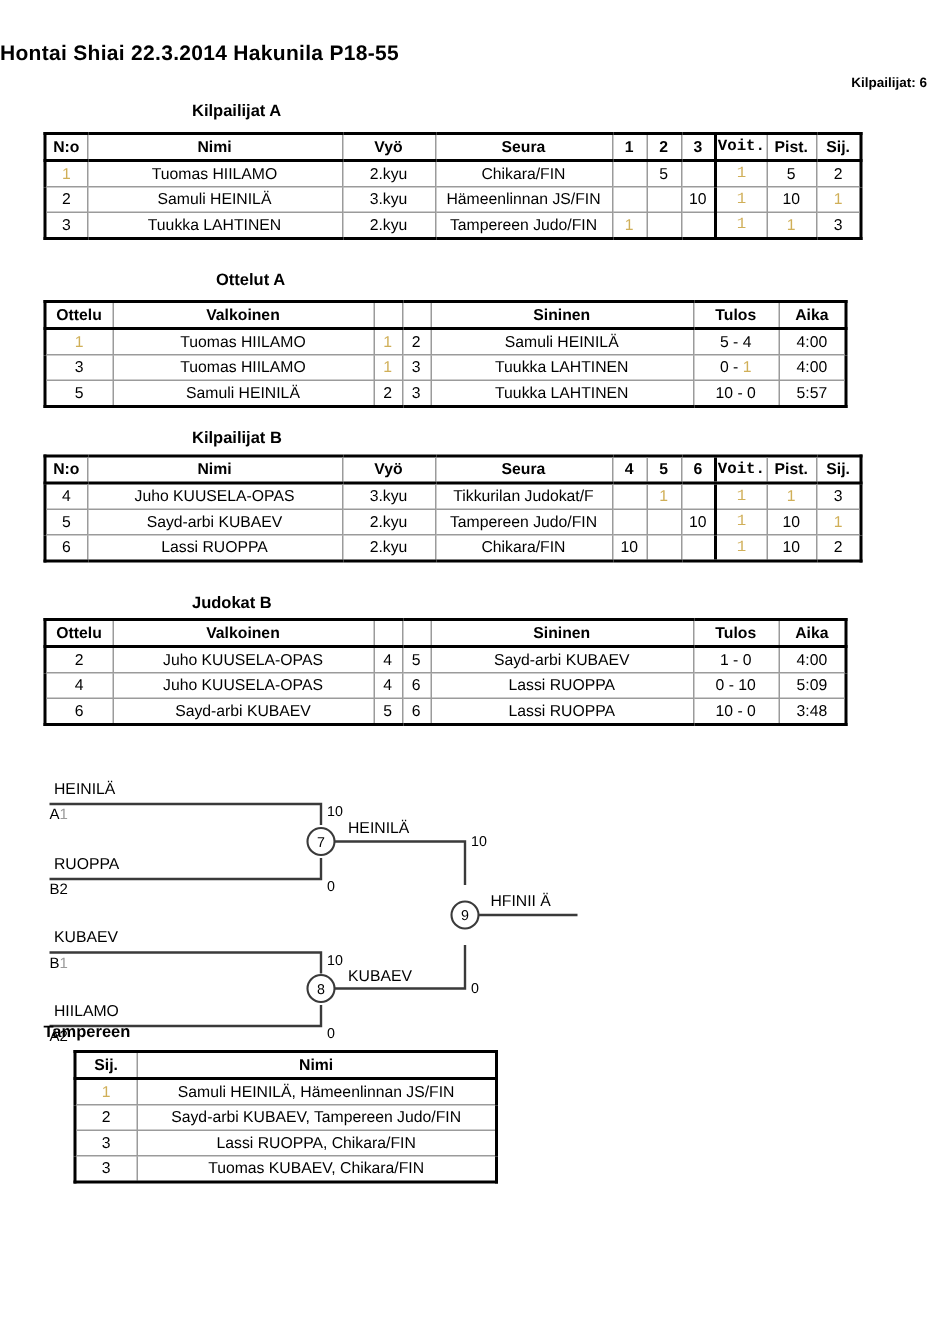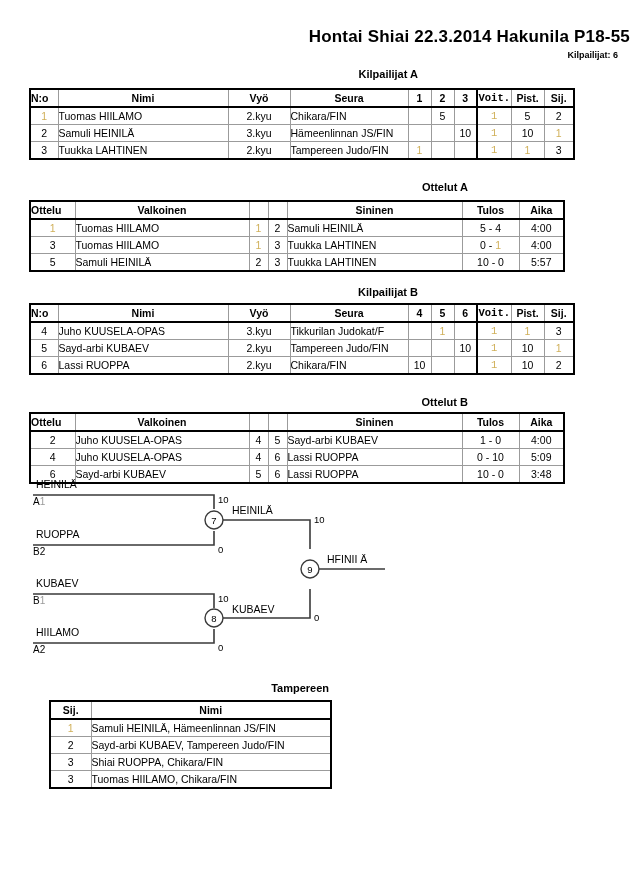--- a/index.html
+++ b/index.html
@@ -15,39 +15,39 @@
     color: #000000;
     overflow: hidden;
   }
 
   
   .doc-title {
     position: absolute;
     top: 27px;
     left: 0;
     width: 630px;
-    text-align: right;
-    font-size: 17px;
+    text-align: left;
+    font-size: 14px;
     font-weight: bold;
     letter-spacing: 0.2px;
   }
   .competitor-count {
     position: absolute;
     top: 50px;
     right: 12px;
     font-size: 9px;
     font-weight: bold;
   }
 
   
   .section-caption {
     position: absolute;
     font-size: 11px;
     font-weight: bold;
-    text-align: right;
+    text-align: left;
   }
 
   
   table.grid {
     position: absolute;
     border-collapse: collapse;
     font-size: 10.5px;
     background: #fff;
     table-layout: fixed;
   }
@@ -71,35 +71,35 @@
   }
   table.grid td.first-col,
   table.grid th.first-col {
     border-left: 2px solid #000;
   }
   table.grid td.last-col,
   table.grid th.last-col {
     border-right: 2px solid #000;
   }
   .c  { text-align: center; }
-  .l  { text-align: left; padding-left: 5px; margin-left: 47px; }
+  .l  { text-align: center; padding-left: 5px; margin-left: 47px; }
   
   .sep-left { border-left: 2px solid #000 !important; font-family: Liberation Mono, monospace; }
 
   
   .faint {
     color: #c8a23c;
     opacity: .85;
   }
 
   
   .bracket {
     position: absolute;
     left: 0;
-    top: 472px;
+    top: 513px;
     width: 515px;
     height: 185px;
   }
   .bracket svg { display: block; }
   .bk-name {
     font-family: "Liberation Sans", sans-serif;
     font-size: 10.5px;
     fill: #000;
   }
   .bk-seed {
@@ -207,21 +207,21 @@
         <td class="c"><span class="faint">1</span></td>
         <td class="c"></td>
         <td class="c"></td>
         <td class="c sep-left"><span class="faint">1</span></td>
         <td class="c"><span class="faint">1</span></td>
         <td class="c last-col">3</td>
       </tr>
     </tbody>
 </table>
 
-<div class="section-caption" style="top:181px; left:128px; width:340px;">Ottelut A</div>
+<div class="section-caption" style="top:181px; left:144px; width:340px;">Ottelut A</div>
 
 <table class="grid" id="tbl-matches-a" style="top:200px; left:29px; width:534px;">
   <colgroup>
     <col style="width:45px">
       <col style="width:174px">
     <col style="width:19px">
       <col style="width:19px">
     <col style="width:175px">
       <col style="width:57px">
       <col style="width:45px">
@@ -330,21 +330,21 @@
         <td class="c">10</td>
         <td class="c"></td>
         <td class="c"></td>
         <td class="c sep-left"><span class="faint">1</span></td>
         <td class="c">10</td>
         <td class="c last-col">2</td>
       </tr>
     </tbody>
 </table>
 
-<div class="section-caption" style="top:396px; left:128px; width:340px;">Ottelut B</div>
+<div class="section-caption" style="top:396px; left:128px; width:340px;">Judokat B</div>
 
 <table class="grid" id="tbl-matches-b" style="top:412px; left:29px; width:534px;">
   <colgroup>
     <col style="width:45px">
       <col style="width:174px">
     <col style="width:19px">
       <col style="width:19px">
     <col style="width:175px">
       <col style="width:57px">
       <col style="width:45px">
@@ -452,20 +452,20 @@
       <tr>
         <td class="first-col c"><span class="faint">1</span></td>
         <td class="l last-col">Samuli HEINILÄ, Hämeenlinnan JS/FIN</td>
       </tr>
       <tr>
         <td class="first-col c">2</td>
         <td class="l last-col">Sayd-arbi KUBAEV, Tampereen Judo/FIN</td>
       </tr>
       <tr>
         <td class="first-col c">3</td>
-        <td class="l last-col">Shiai RUOPPA, Chikara/FIN</td>
+        <td class="l last-col">Lassi RUOPPA, Chikara/FIN</td>
       </tr>
       <tr>
         <td class="first-col c">3</td>
-        <td class="l last-col">Tuomas HIILAMO, Chikara/FIN</td>
+        <td class="l last-col">Tuomas KUBAEV, Chikara/FIN</td>
       </tr>
     </tbody>
 </table>
 
 </body></html>

